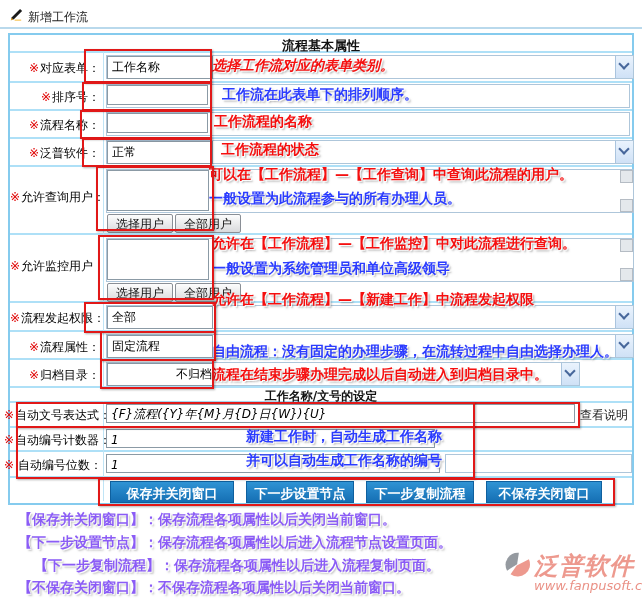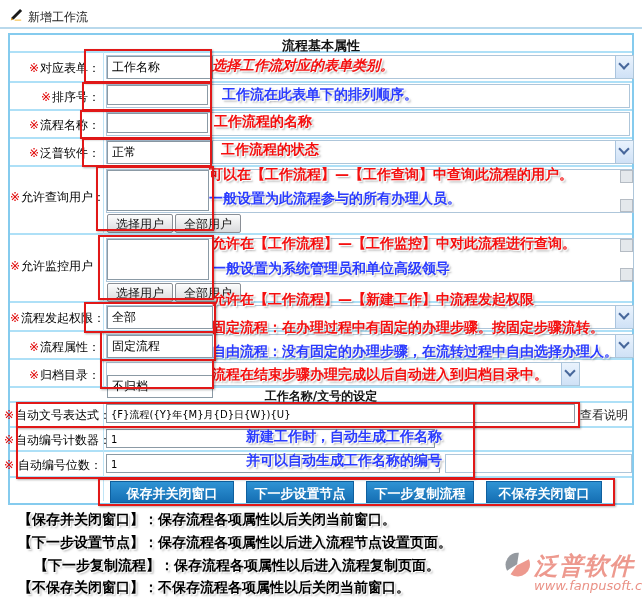--- a/index.html
+++ b/index.html
@@ -25,25 +25,25 @@
        font-size:12px;color:#111;text-align:center;padding-top:1px;border-radius:2px;}
   .bluebtn{background:linear-gradient(#2f93d4,#156fb4);color:#fff;font-size:13px;font-weight:bold;
        text-align:center;padding-top:3px;border:1px solid #0f609e;}
   .note{font-size:14px;font-weight:bold;white-space:nowrap;
        text-shadow:1px 1px 0 rgba(255,255,255,.9),2px 2px 2px rgba(110,110,110,.55);}
   .nr{color:#f50f0f;}
   .nb{color:#2b3cff;}
   .rrect{border:2px solid #e11818;box-shadow:1px 1px 2px rgba(0,0,0,.3);}
   .hint{font-size:12px;color:#222;white-space:nowrap;}
   .link{font-size:12px;color:#222;white-space:nowrap;cursor:pointer;}
-  .fnote{font-size:14px;font-weight:bold;color:#000000;white-space:nowrap;
+  .fnote{font-size:14px;font-weight:bold;color:#8b5cf6;white-space:nowrap;
        text-shadow:1px 1px 0 rgba(255,255,255,.9),2px 2px 2px rgba(120,120,120,.5);}
   .scrollsq{width:11px;height:11px;background:#e4e8ec;border:1px solid #b5bcc4;}
-  input.flat{border:1px solid #8b9aa5;background:#fff;font-size:10px;color:#000;
-       padding:2px 0 0 4px;font-family:inherit;box-sizing:border-box;}
+  input.flat{border:1px solid #8b9aa5;background:#fff;font-size:12px;color:#000;
+       padding:2px 0 0 4px;font-family:inherit;box-sizing:border-box;font-style:italic;}
   textarea.flat{border:1px solid #8b9aa5;background:#fff;resize:none;box-sizing:border-box;}
   .logo-name{font-size:24px;font-weight:bold;color:#ec9185;letter-spacing:1px;white-space:nowrap;}
   .logo-url{font-size:13px;color:#e8877b;white-space:nowrap;}
 </style>
 </head>
 <body>
 
 <div id="screen">
 
   <span class="abs" style="left:9px;top:7px;width:15px;height:15px;">
@@ -137,26 +137,25 @@
   </div>
   <div class="abs note nr" style="left:212px;top:291px;">允许在【工作流程】—【新建工作】中流程发起权限</div>
 
   <div class="abs lbl" style="left:10px;top:339px;width:90px;"><span class="req">※</span><span>流程属性：</span></div>
   <div class="abs field" style="left:106px;top:334px;width:526px;height:22px;">
     <div class="box abs" style="left:0;top:0;width:100px;height:19px;">固定流程</div>
     <span class="selarrow">
         <i></i>
       </span>
   </div>
-  <div class="abs note nr" style="left:212px;top:319px;">固定流程：在办理过程中有固定的办理步骤。按固定步骤流转。</div>
   <div class="abs note nb" style="left:212px;top:343px;">自由流程：没有固定的办理步骤，在流转过程中自由选择办理人。</div>
 
   <div class="abs lbl" style="left:10px;top:367px;width:90px;"><span class="req">※</span><span>归档目录：</span></div>
   <div class="abs field" style="left:106px;top:362px;width:472px;height:22px;">
-    <div class="box abs" style="left:0;top:12px;width:100px;height:19px;">不归档</div>
+    <div class="box abs" style="left:0;top:0;width:100px;height:19px;text-align:right;">不归档</div>
     <span class="selarrow">
         <i></i>
       </span>
   </div>
   <div class="abs hdr" style="left:10px;top:388px;width:622px;font-size:12px;">工作名称/文号的设定</div>
 
   <div class="abs note nr" style="left:212px;top:366px;">流程在结束步骤办理完成以后自动进入到归档目录中。</div>
 
   <div class="abs lbl" style="left:4px;top:407px;width:96px;"><span class="req">※</span><span>自动文号表达式：</span></div>
   <input class="abs flat" style="left: 106px; top: 404px; width: 469px; height: 19px;" value="{F}流程({Y}年{M}月{D}日{W}){U}">

